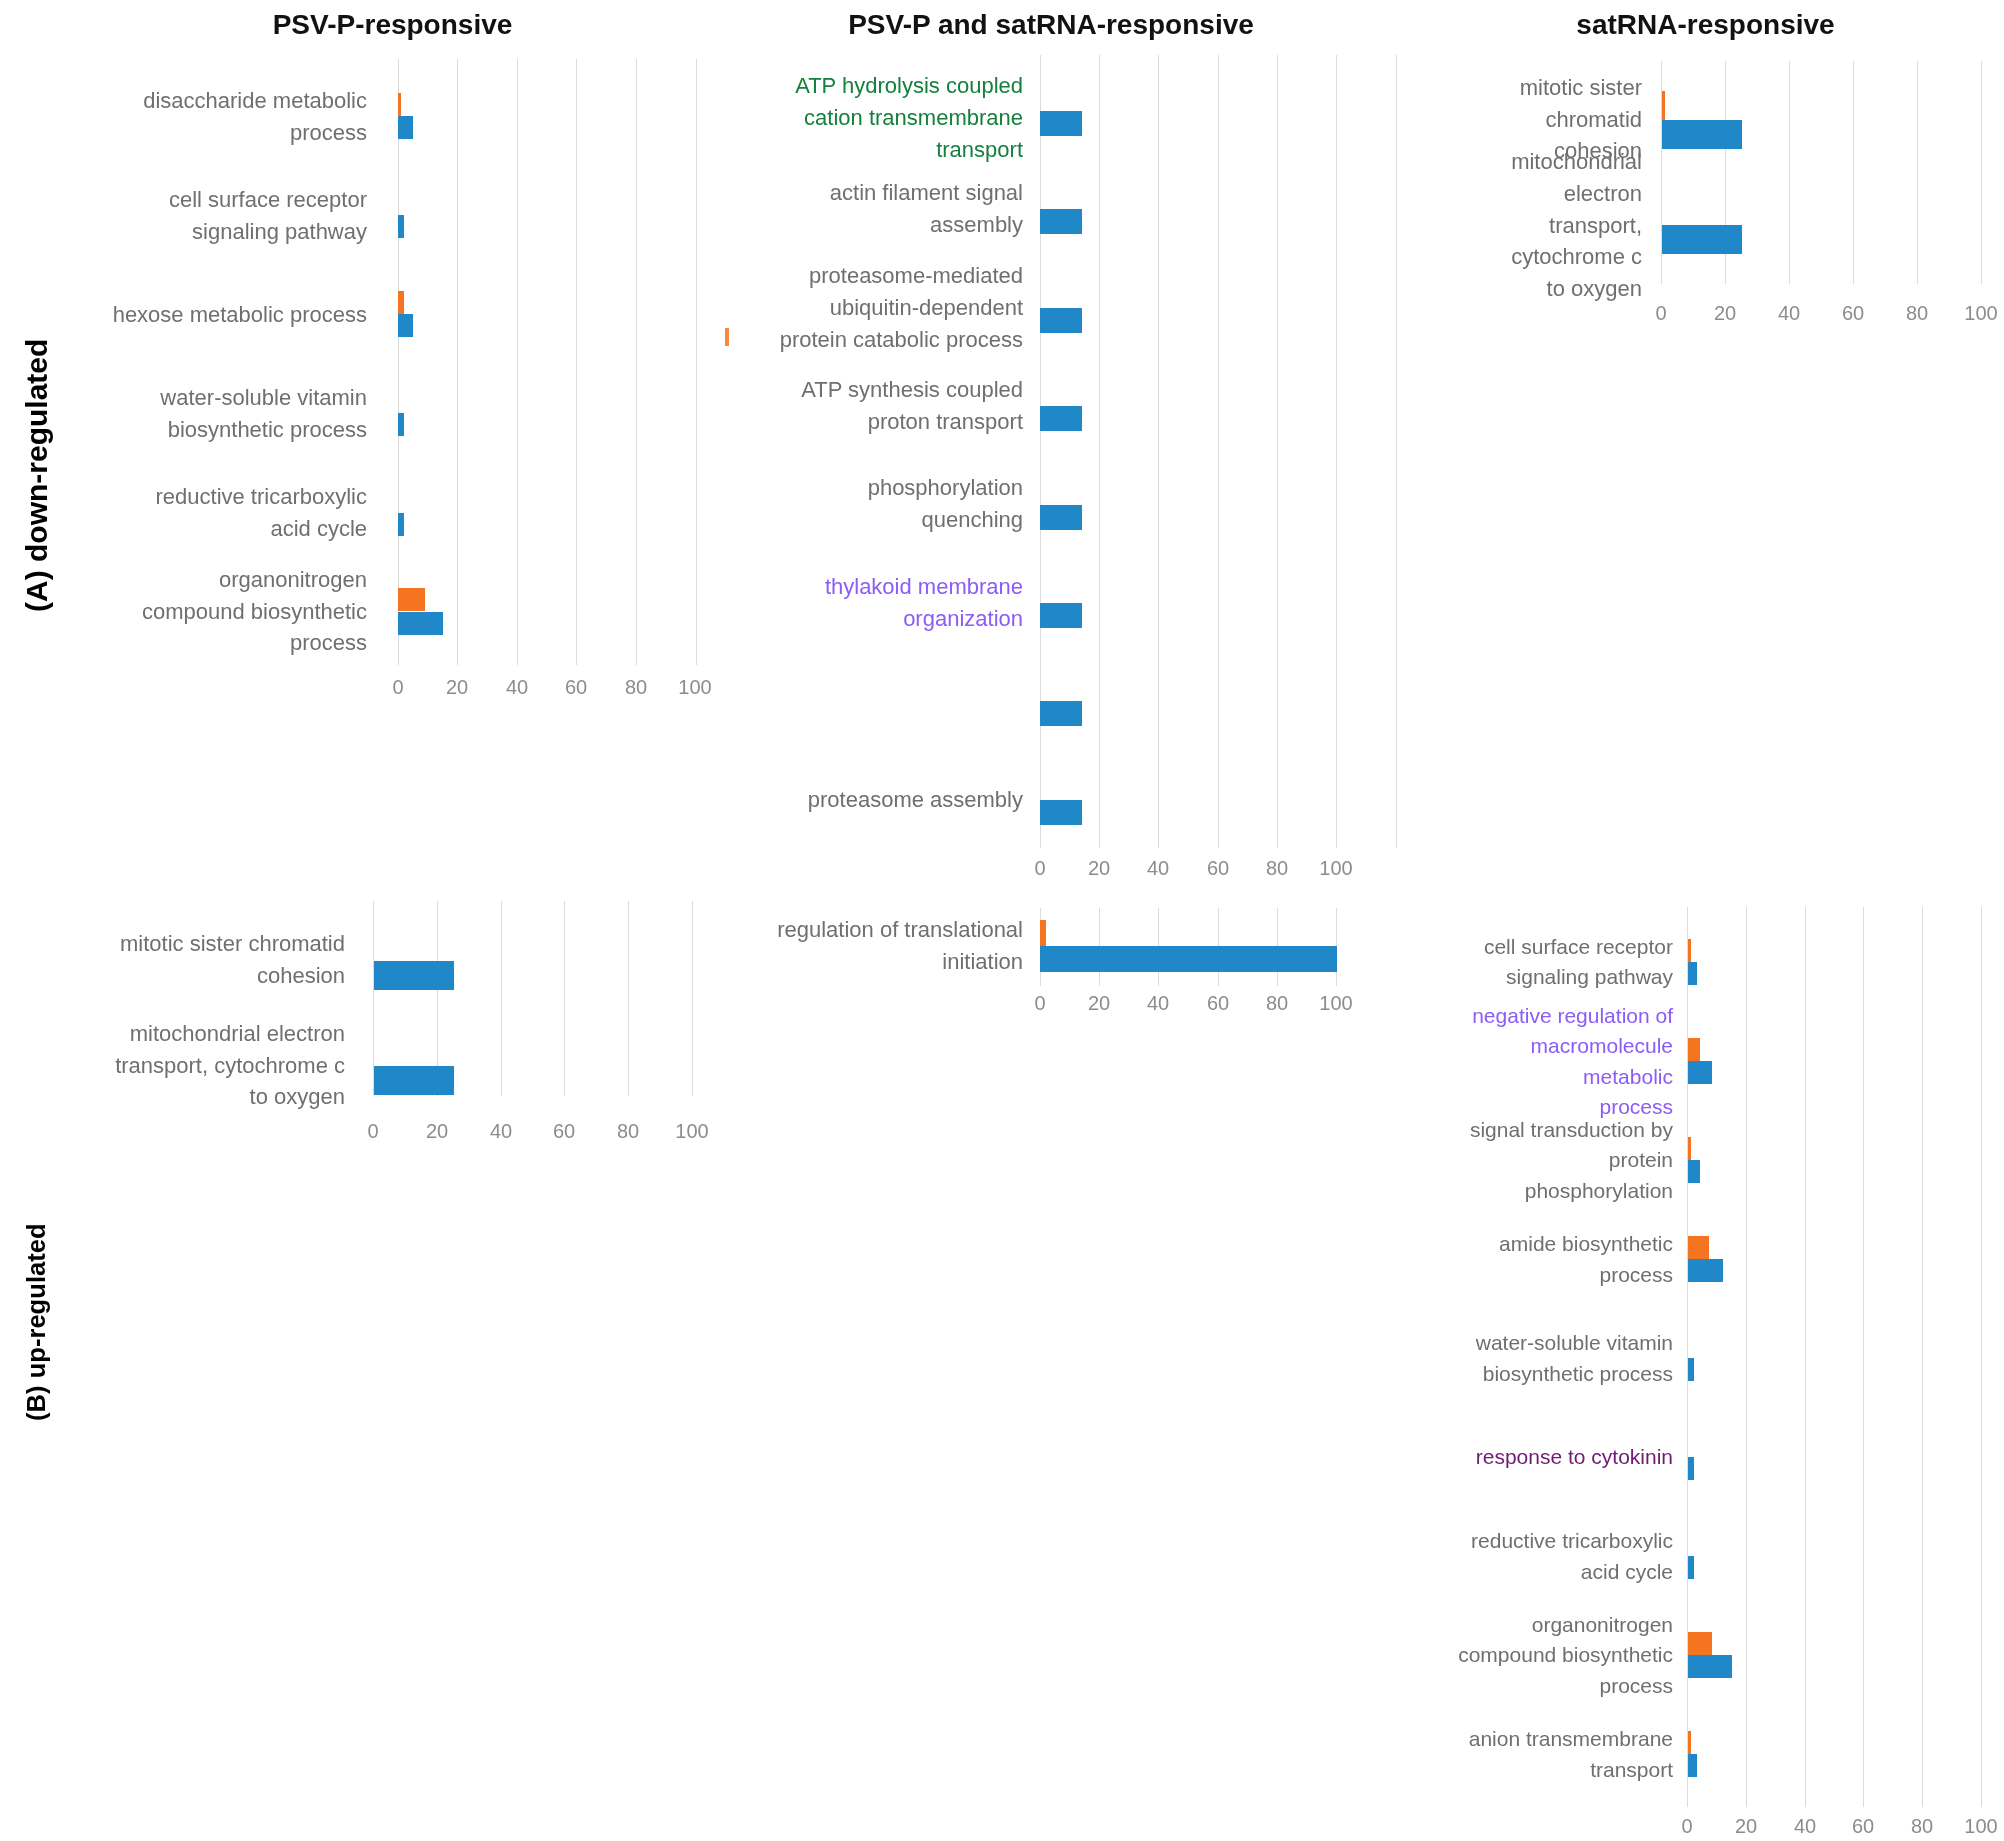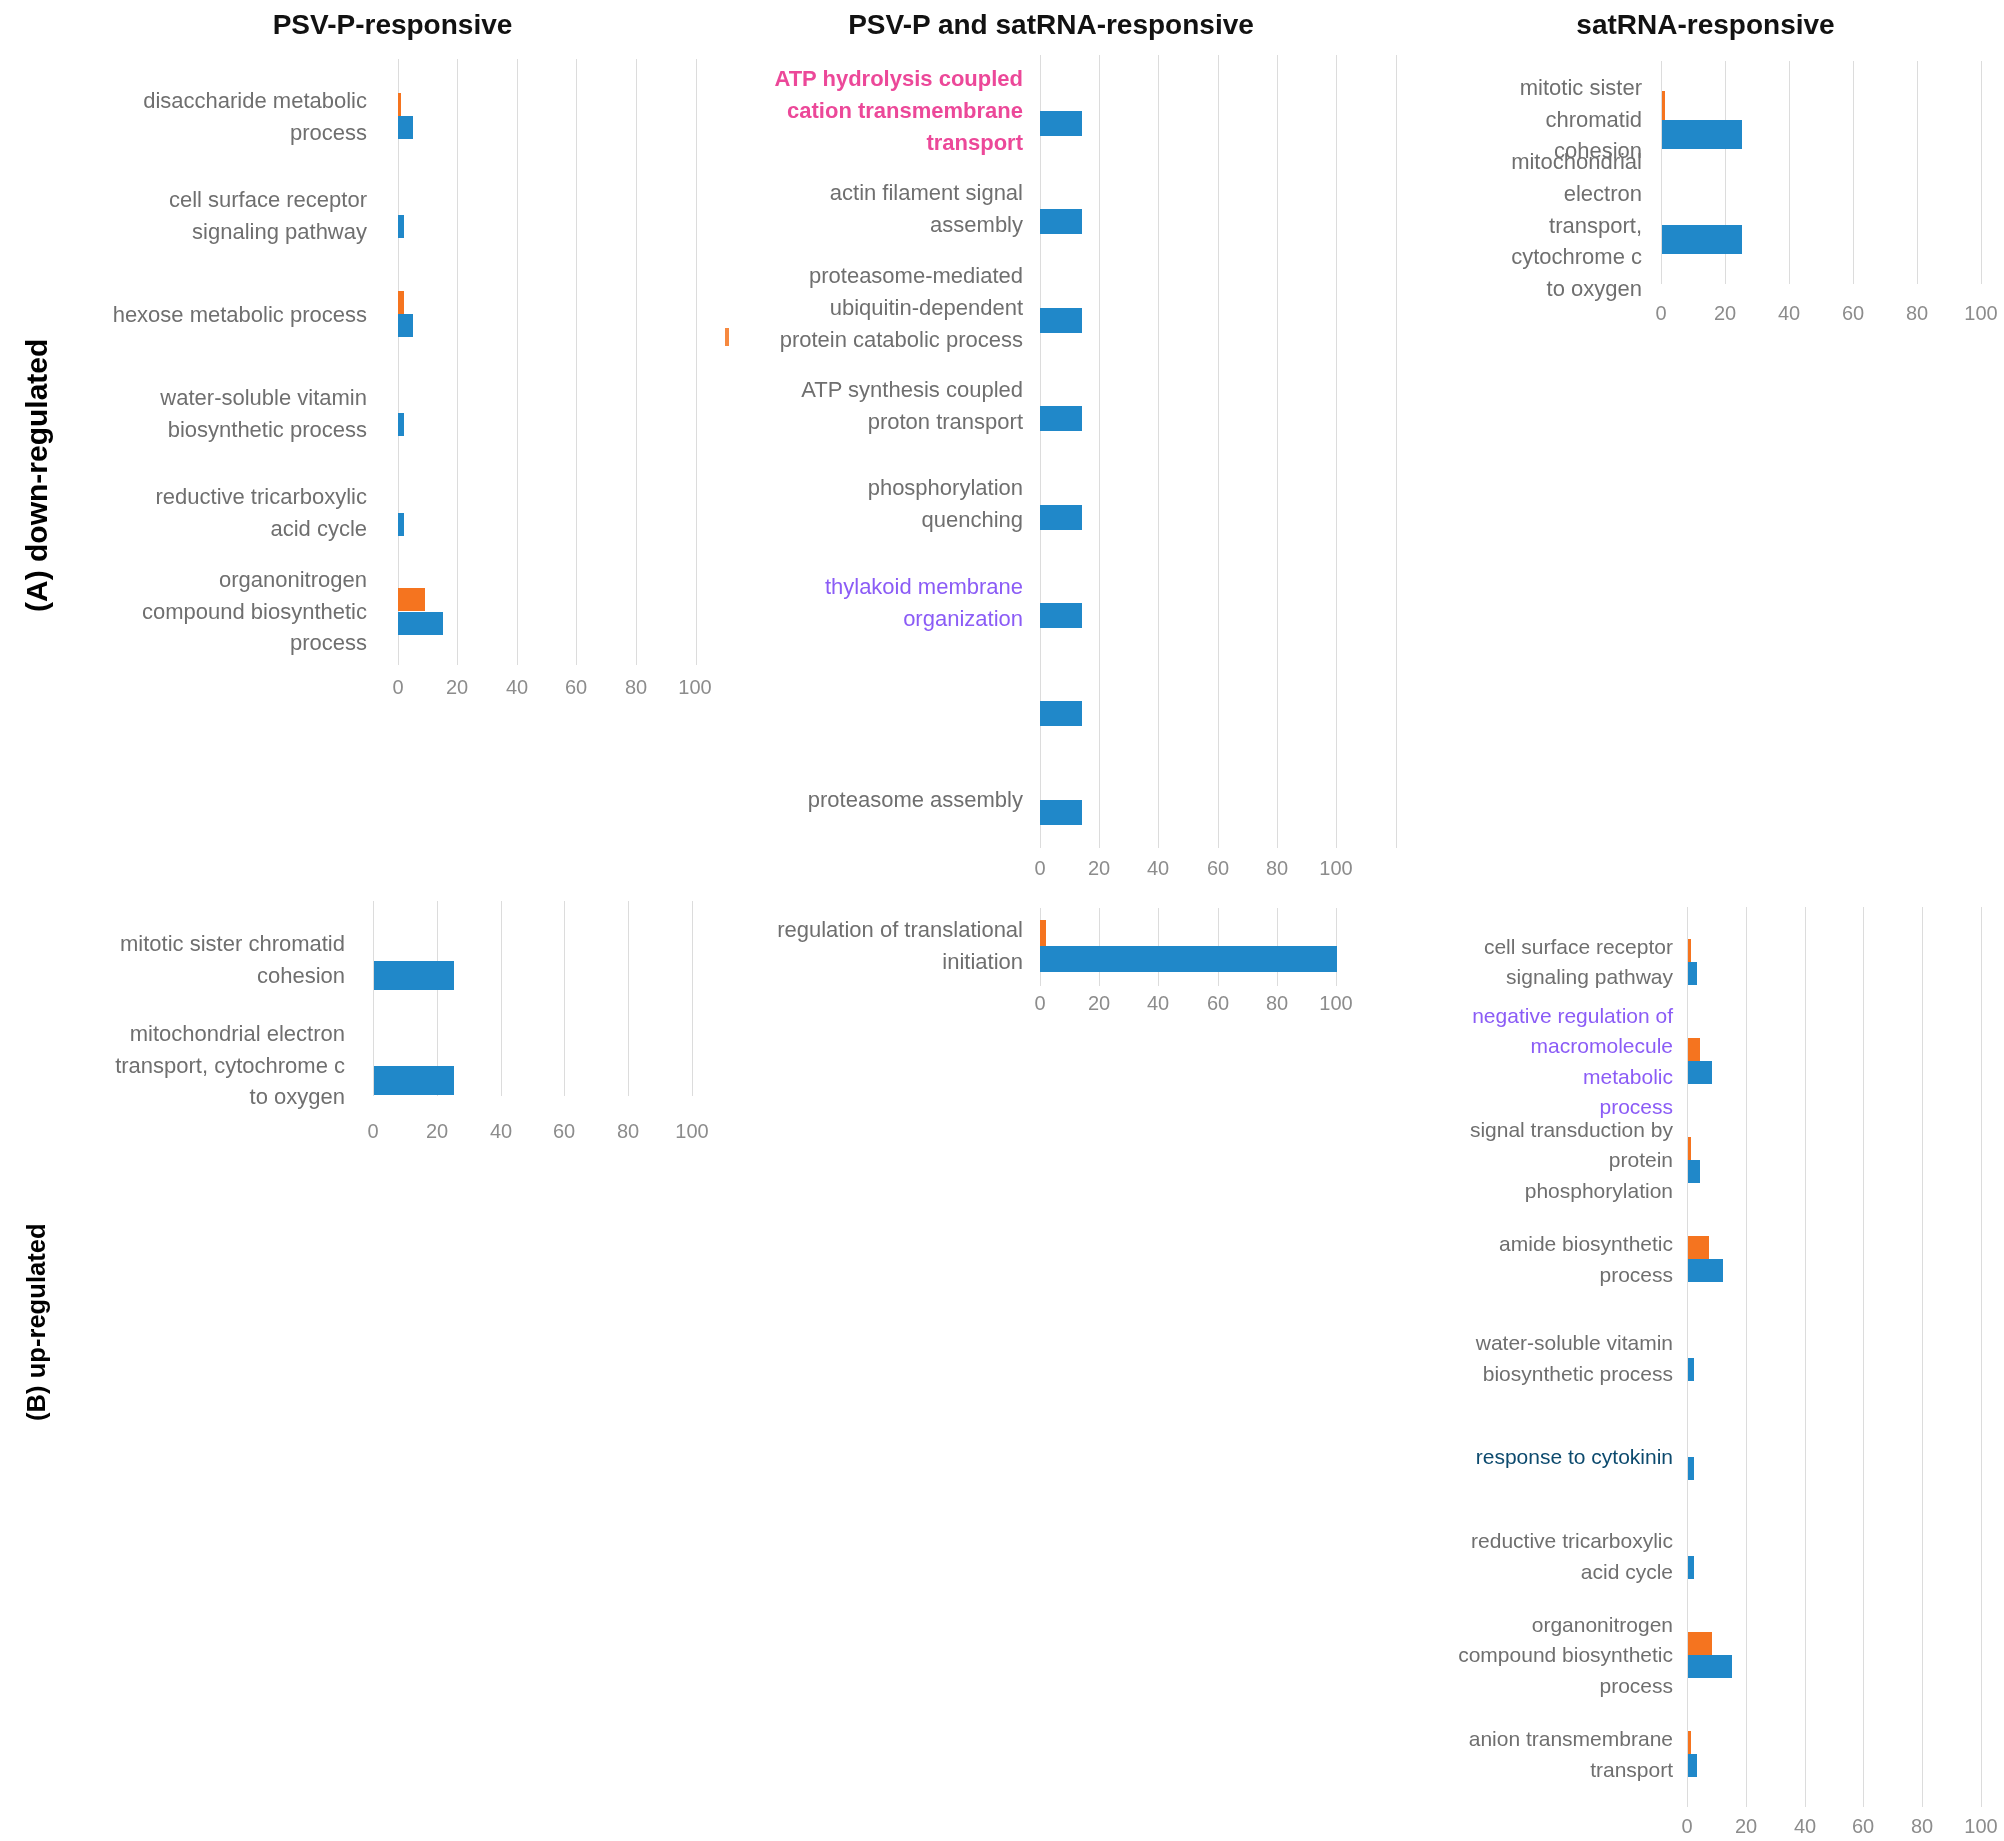--- a/index.html
+++ b/index.html
@@ -70,21 +70,21 @@
       <div class="gridline" style="left: 562px; top: 8.3px; height: 793px; background: rgb(220, 220, 220);"></div>
       <div class="gridline" style="left: 621px; top: 8.3px; height: 793px; background: rgb(220, 220, 220);"></div>
       <div class="gridline" style="left: 680px; top: 8.3px; height: 793px; background: rgb(220, 220, 220);"></div>
       <div class="gridline" style="left: 740px; top: 8.3px; height: 793px; background: rgb(220, 220, 220);"></div>
       <div class="tick" style="left: 359px; width: 50px; top: 809px; color: rgb(140, 140, 140);">0</div>
       <div class="tick" style="left: 418px; width: 50px; top: 809px; color: rgb(140, 140, 140);">20</div>
       <div class="tick" style="left: 477px; width: 50px; top: 809px; color: rgb(140, 140, 140);">40</div>
       <div class="tick" style="left: 537px; width: 50px; top: 809px; color: rgb(140, 140, 140);">60</div>
       <div class="tick" style="left: 596px; width: 50px; top: 809px; color: rgb(140, 140, 140);">80</div>
       <div class="tick" style="left: 655px; width: 50px; top: 809px; color: rgb(140, 140, 140);">100</div>
-      <div class="cat-label" style="left: 0px; width: 367px; top: 16px; height: 96px; font-size: 22px; color: #ec4899; font-weight: bold;">ATP hydrolysis coupled
+      <div class="cat-label" style="left: 0px; width: 367px; top: 23px; height: 96px; font-size: 22px; color: #15803d;">ATP hydrolysis coupled
 cation transmembrane
 transport</div>
       <div class="bar" style="left: 384px; width: 42px; top: 64px; height: 24.5px; background: rgb(32, 136, 201);"></div>
       <div class="cat-label" style="left: 0px; width: 367px; top: 114px; height: 96px; font-size: 22px; color: rgb(111, 111, 111);">actin filament signal
 assembly</div>
       <div class="bar" style="left: 384px; width: 42px; top: 162px; height: 24.5px; background: rgb(32, 136, 201);"></div>
       <div class="cat-label" style="left: 0px; width: 367px; top: 213px; height: 96px; font-size: 22px; color: rgb(111, 111, 111);">proteasome-mediated
 ubiquitin-dependent
 protein catabolic process</div>
       <div class="bar" style="left: 384px; width: 42px; top: 261px; height: 24.5px; background: rgb(32, 136, 201);"></div>
@@ -189,21 +189,21 @@
 protein phosphorylation</div>
       <div class="bar" style="left: 230px; width: 2.9px; top: 236px; height: 23.4px; background: rgb(245, 116, 31);"></div>
       <div class="bar" style="left: 230px; width: 11.7px; top: 259px; height: 23.4px; background: rgb(32, 136, 201);"></div>
       <div class="cat-label" style="left: 0px; width: 215px; top: 310px; height: 97px; font-size: 21px; color: rgb(111, 111, 111);">amide biosynthetic
 process</div>
       <div class="bar" style="left: 230px; width: 20.6px; top: 335px; height: 23.4px; background: rgb(245, 116, 31);"></div>
       <div class="bar" style="left: 230px; width: 35px; top: 358px; height: 23.4px; background: rgb(32, 136, 201);"></div>
       <div class="cat-label" style="left: 0px; width: 215px; top: 409px; height: 97px; font-size: 21px; color: rgb(111, 111, 111);">water-soluble vitamin
 biosynthetic process</div>
       <div class="bar" style="left: 230px; width: 5.9px; top: 457px; height: 23.4px; background: rgb(32, 136, 201);"></div>
-      <div class="cat-label" style="left: 0px; width: 215px; top: 508px; height: 97px; font-size: 21px; color: #0c4a6e;">response to cytokinin</div>
+      <div class="cat-label" style="left: 0px; width: 215px; top: 508px; height: 97px; font-size: 21px; color: #701a75;">response to cytokinin</div>
       <div class="bar" style="left: 230px; width: 5.9px; top: 556px; height: 23.4px; background: rgb(32, 136, 201);"></div>
       <div class="cat-label" style="left: 0px; width: 215px; top: 607px; height: 97px; font-size: 21px; color: rgb(111, 111, 111);">reductive tricarboxylic
 acid cycle</div>
       <div class="bar" style="left: 230px; width: 5.9px; top: 655px; height: 23.4px; background: rgb(32, 136, 201);"></div>
       <div class="cat-label" style="left: 0px; width: 215px; top: 706px; height: 97px; font-size: 21px; color: rgb(111, 111, 111);">organonitrogen
 compound biosynthetic
 process</div>
       <div class="bar" style="left: 230px; width: 23.5px; top: 731px; height: 23.4px; background: rgb(245, 116, 31);"></div>
       <div class="bar" style="left: 230px; width: 44px; top: 754px; height: 23.4px; background: rgb(32, 136, 201);"></div>
       <div class="cat-label" style="left: 0px; width: 215px; top: 805px; height: 97px; font-size: 21px; color: rgb(111, 111, 111);">anion transmembrane

